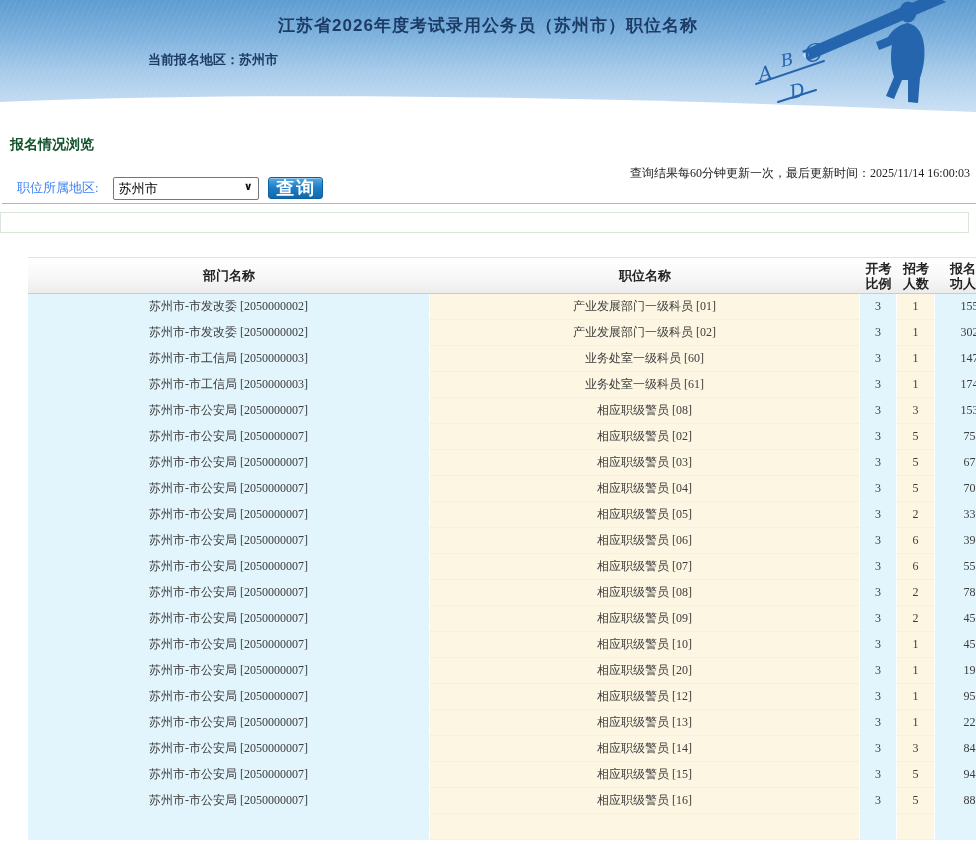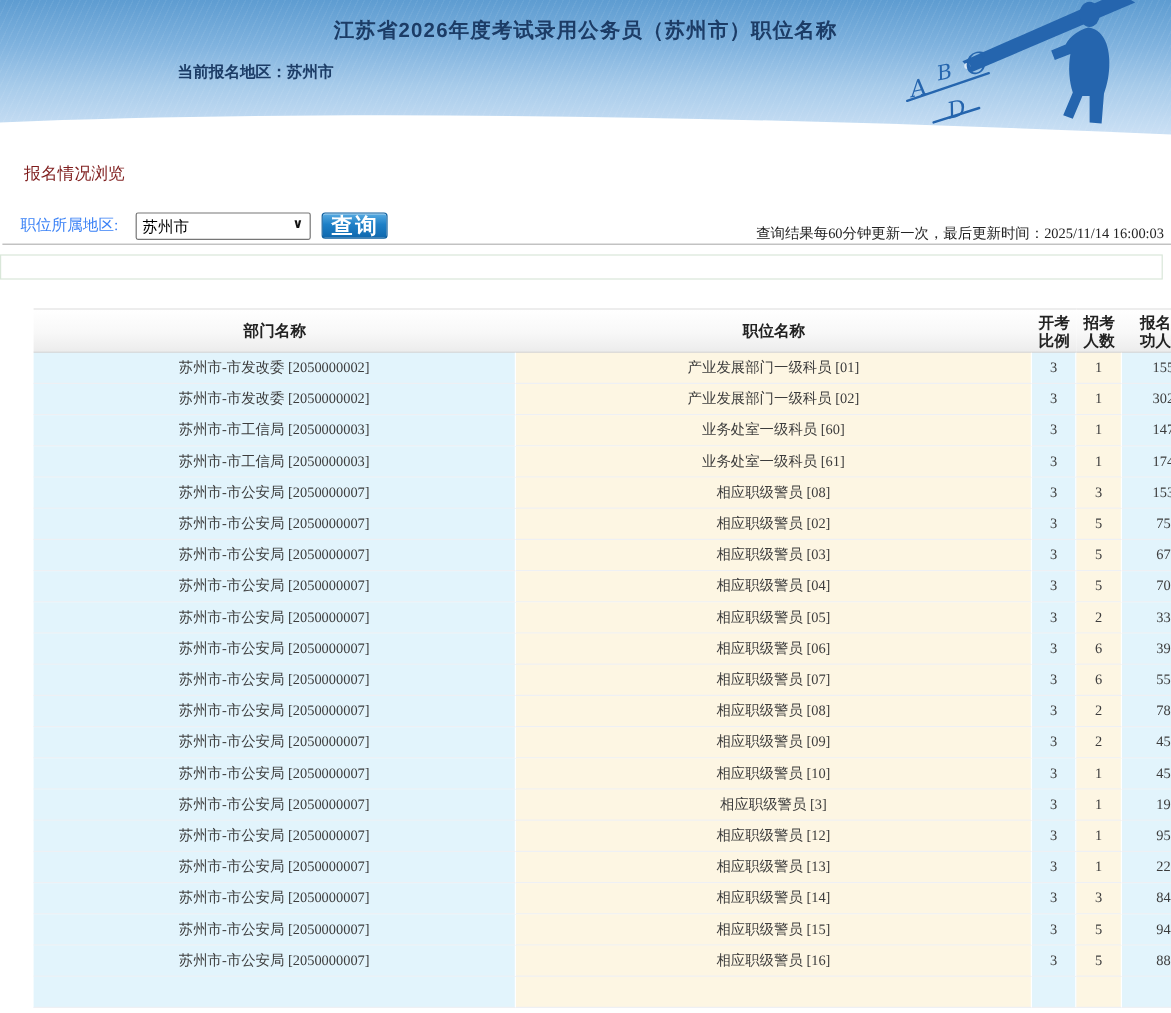--- a/index.html
+++ b/index.html
@@ -28,22 +28,22 @@
     text-align: center; font-size: 17px; font-weight: bold; color: #1c3c66;
     letter-spacing: 1px;
   }
   .banner-region {
     position: absolute; z-index: 4; left: 148px; top: 51px;
     font-size: 13px; font-weight: bold; color: #1c3c66;
   }
 
   
   .section-title {
-    position: absolute; top: 136px; left: 20px;
-    font-size: 14px; font-weight: normal; color: #7f1d1d;
+    position: absolute; top: 136px; left: 10px;
+    font-size: 14px; font-weight: bold; color: #14532d;
   }
 
   
   .query-bar {
     position: absolute; top: 176px; left: 17px; height: 24px;
     display: flex; align-items: center;
   }
   .query-label { font-size: 13px; color: #3b82f6; font-family: "Liberation Serif","DejaVu Serif",serif; }
   .select-wrap { position: relative; margin-left: 14px; }
   .region-select {
@@ -60,21 +60,21 @@
   .search-btn {
     margin-left: 9px; width: 55px; height: 22px;
     background: linear-gradient(180deg, #58abe2 0%, #1e80c7 45%, #0f68ae 100%);
     border: 1px solid #0e5f9e; border-radius: 3px;
     color: #fff; font-size: 18px; font-weight: bold; letter-spacing: 2px;
     padding-left: 2px; line-height: 19px; cursor: pointer;
     font-family: Liberation Serif, serif;
     box-shadow: inset 0 1px 0 rgba(255,255,255,.35);
   }
   .update-note {
-    position: absolute; top: 186px; right: 6px;
+    position: absolute; top: 165px; right: 6px;
     font-size: 12px; color: #222;
     font-family: "Liberation Serif","DejaVu Serif",serif;
   }
 
   .divider { position: absolute; top: 203px; left: 2px; width: 974px; height: 1px; background: #b3b3b3; }
   .empty-box {
     position: absolute; top: 212px; left: 0; width: 969px; height: 21px;
     border: 1px solid #d9e7d9; background: #fff;
   }
 
@@ -269,21 +269,21 @@
       </tr>
       <tr>
         <td class="c0">苏州市-市公安局 [2050000007]</td>
         <td class="c1">相应职级警员 [10]</td>
         <td class="c2">3</td>
         <td class="c3">1</td>
         <td class="c4">45</td>
       </tr>
       <tr>
         <td class="c0">苏州市-市公安局 [2050000007]</td>
-        <td class="c1">相应职级警员 [3]</td>
+        <td class="c1">相应职级警员 [20]</td>
         <td class="c2">3</td>
         <td class="c3">1</td>
         <td class="c4">19</td>
       </tr>
       <tr>
         <td class="c0">苏州市-市公安局 [2050000007]</td>
         <td class="c1">相应职级警员 [12]</td>
         <td class="c2">3</td>
         <td class="c3">1</td>
         <td class="c4">95</td>

